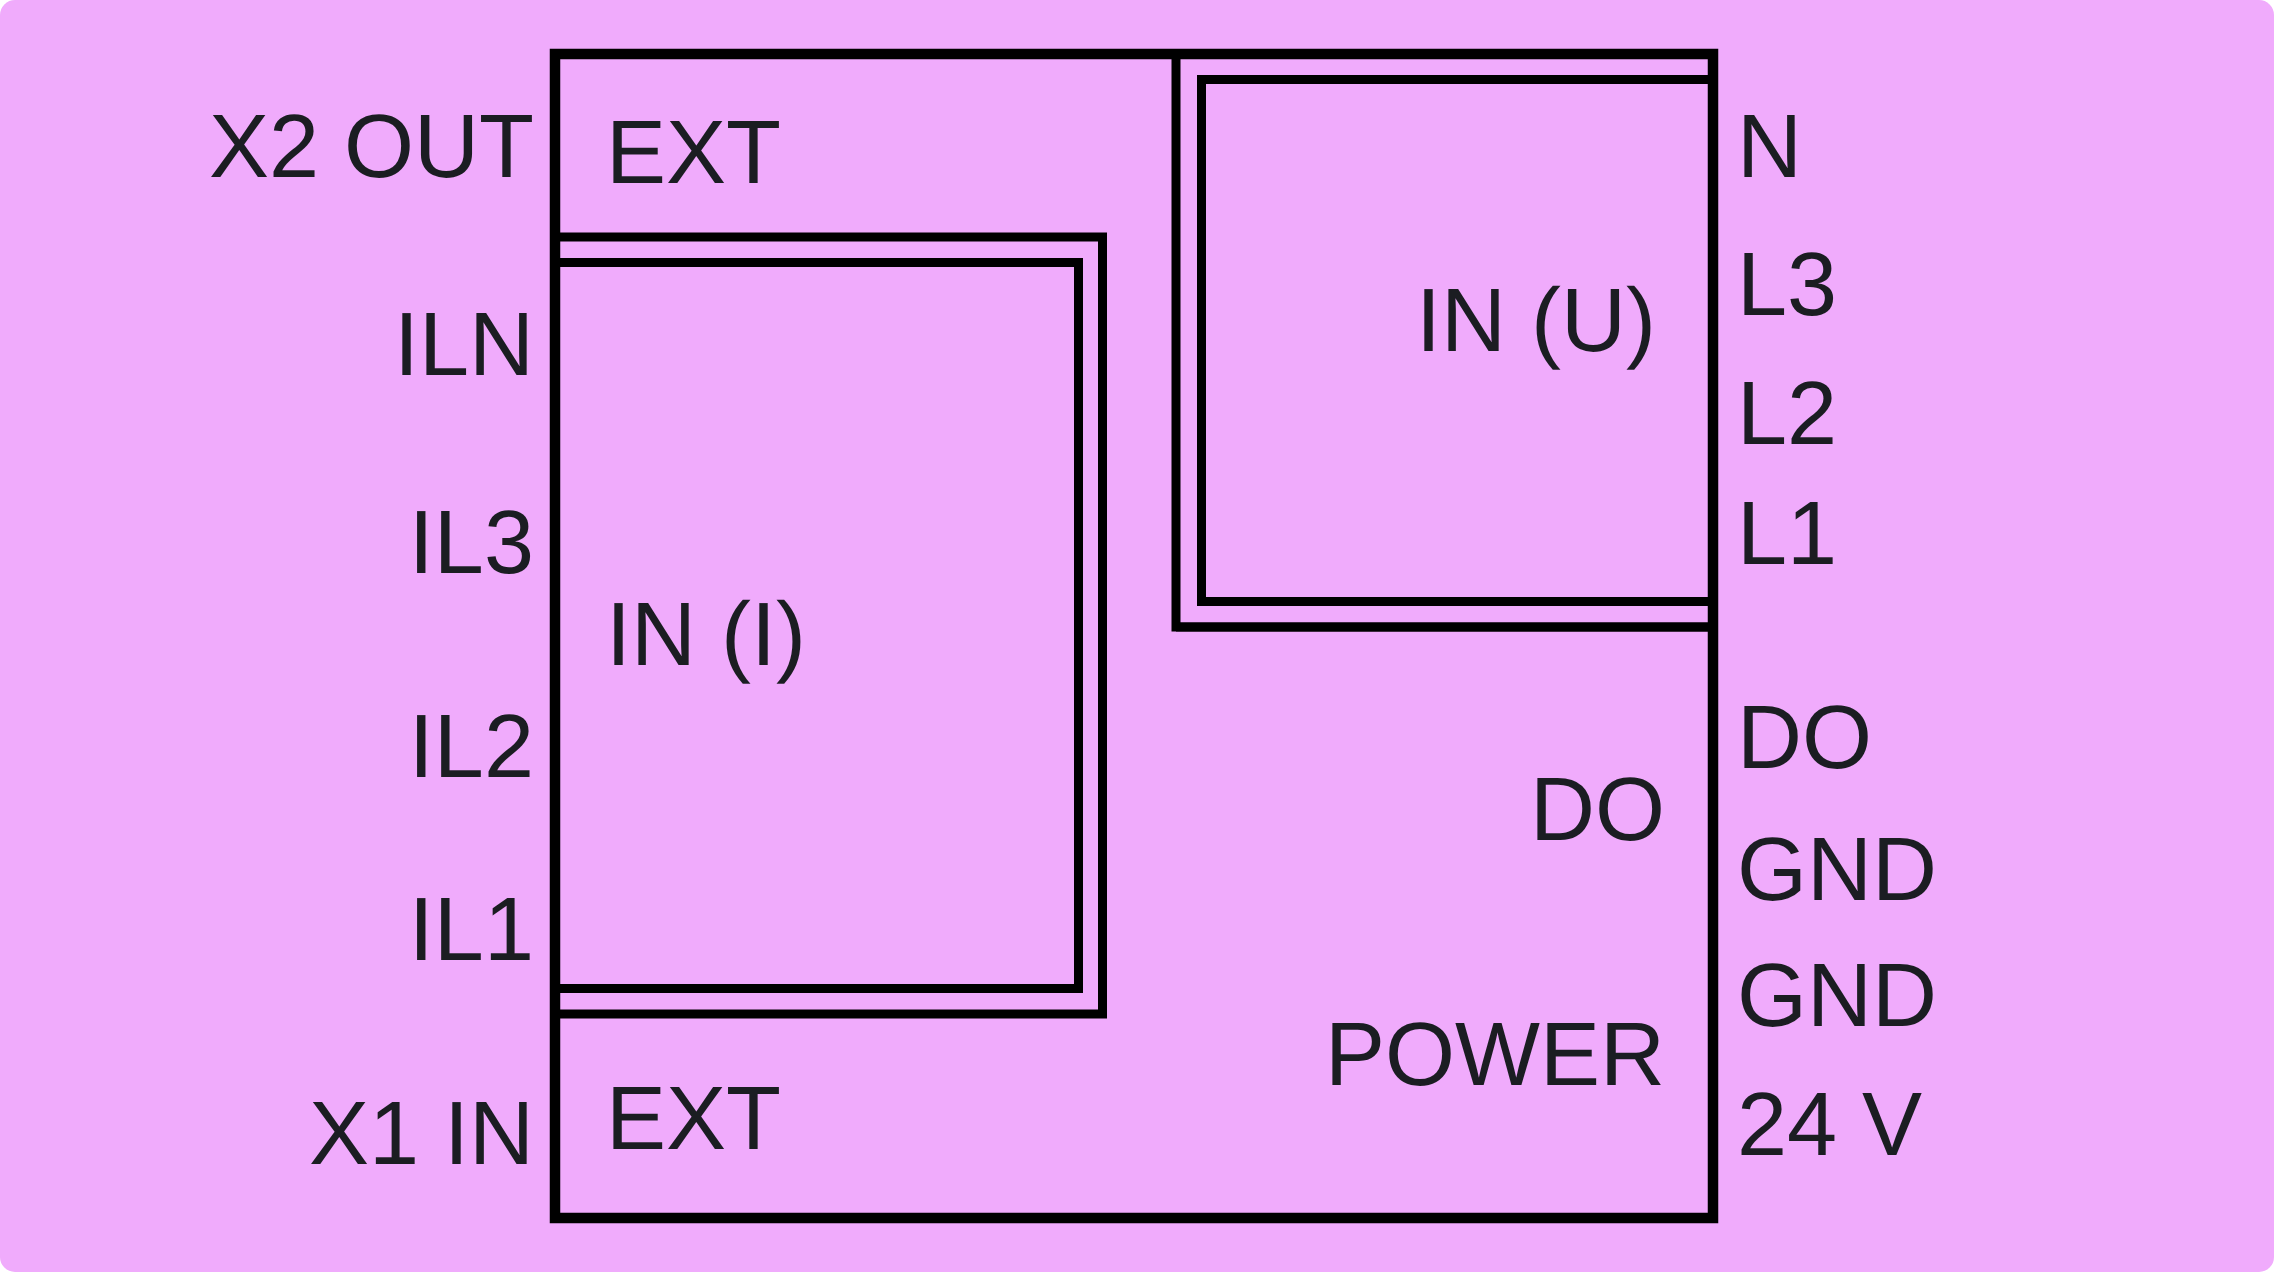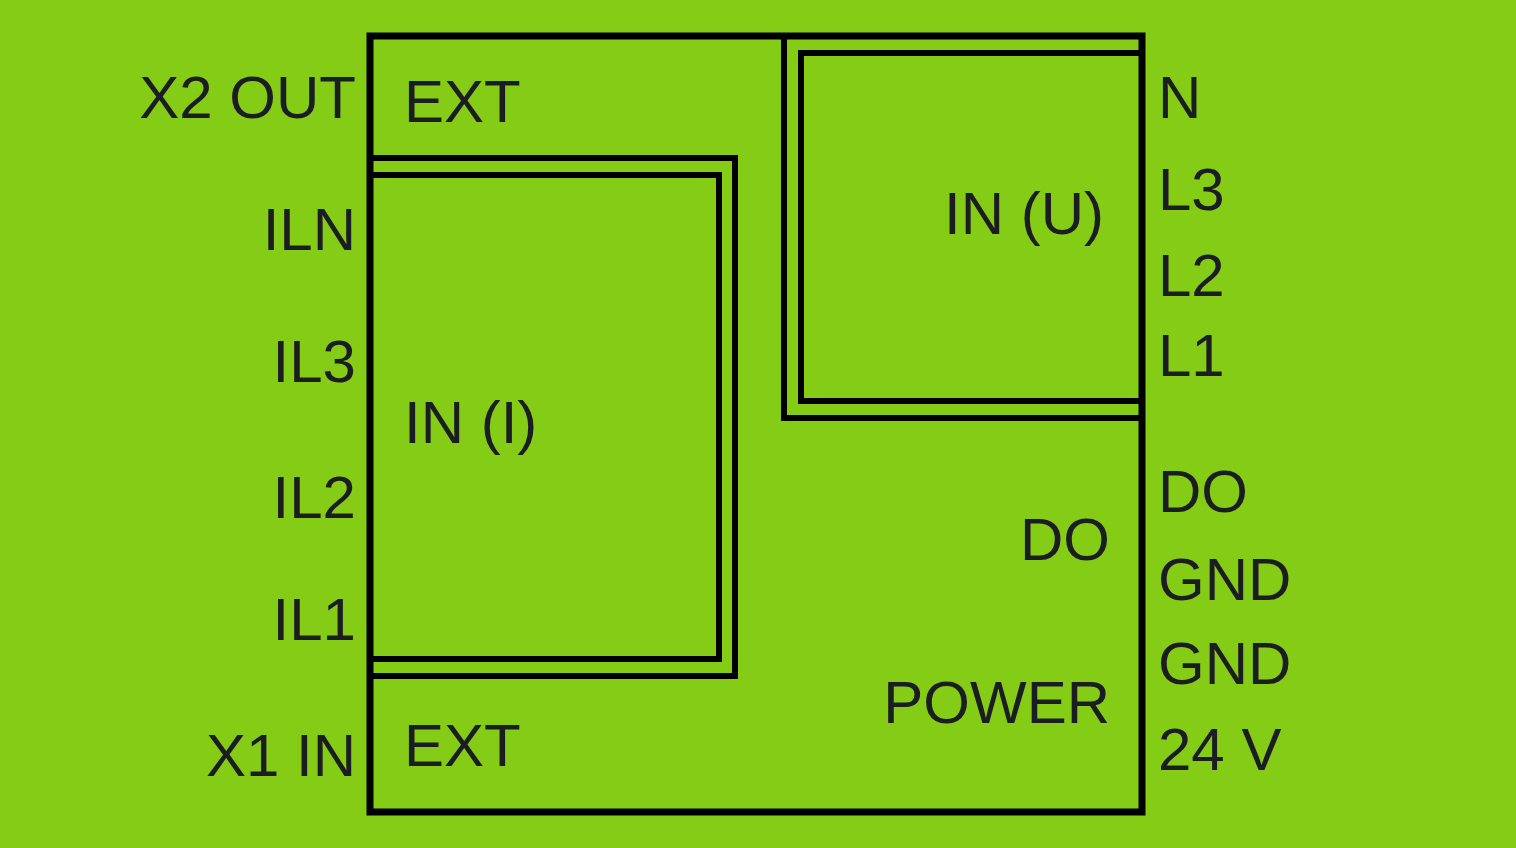--- a/index.html
+++ b/index.html
@@ -10,21 +10,22 @@
   body {
     width: 1516px;
     height: 848px;
     overflow: hidden;
     font-family: "Liberation Sans", sans-serif;
   }
   #stage {
     position: relative;
     width: 1516px;
     height: 848px;
-    background: #84cc16;
+    background: #f0abfc;
+    border-radius: 10px;
   }
   #diagram {
     position: absolute;
     left: 0;
     top: 0;
     width: 1516px;
     height: 848px;
     display: block;
   }
   .dg-text {

